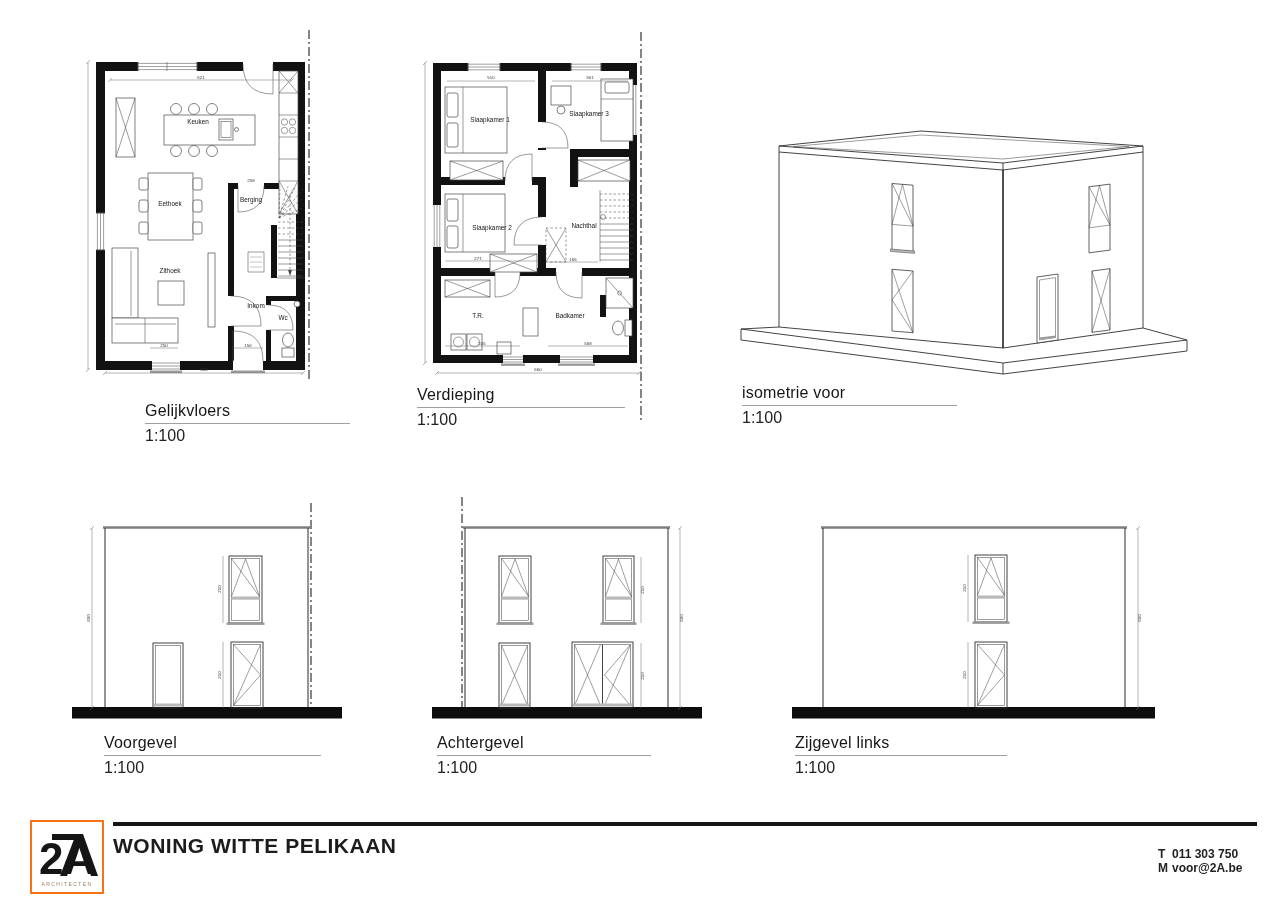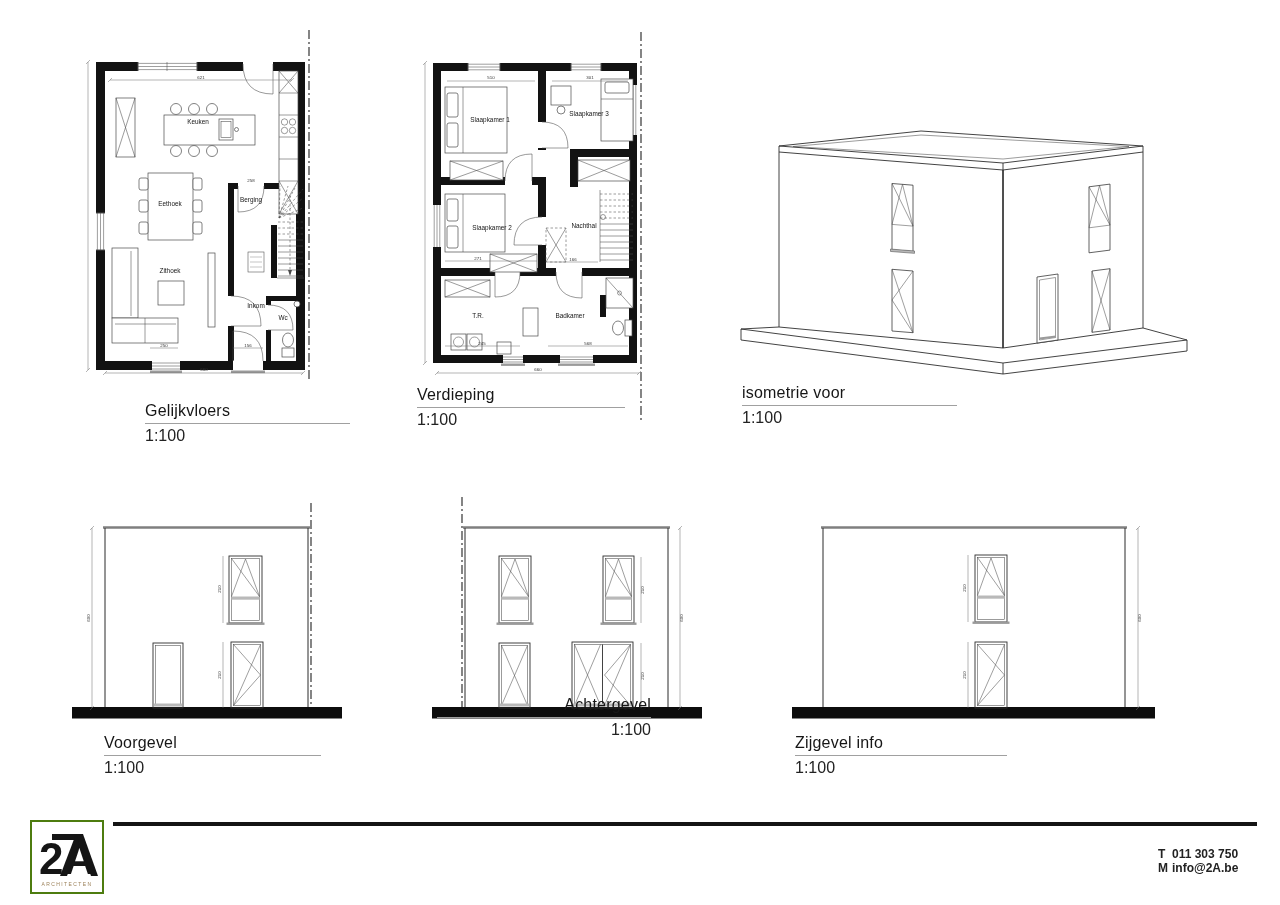--- a/index.html
+++ b/index.html
@@ -22,21 +22,21 @@
   .grayband{fill:#b9b9b9;}
   .roofline{stroke:#7f7f7f;stroke-width:2.6;fill:none;}
   .edge{stroke:#2a2a2a;stroke-width:1;fill:none;}
   .ground{fill:#0d0d0d;}
   .winln{stroke:#4f4f4f;stroke-width:0.55;fill:none;}
   .view-title{position:absolute;}
   .vt-text{font-size:16px;color:#161616;letter-spacing:0.2px;}
   .vt-line{height:1px;background:#a0a0a0;margin-top:3px;}
   .vt-scale{font-size:16px;color:#222;margin-top:3px;}
   #footer-rule{position:absolute;left:113px;top:822px;width:1144px;height:4px;background:#141414;}
-  #logo-box{position:absolute;left:30px;top:820px;width:70px;height:70px;border:2px solid #4d7c0f;background:#fff;}
+  #logo-box{position:absolute;left:30px;top:820px;width:70px;height:70px;border:2px solid #f97316;background:#fff;}
   #project-title{position:absolute;left:113px;top:834px;font-size:21px;font-weight:700;
                  letter-spacing:0.5px;color:#1c1c1c;}
   #contact{position:absolute;left:1158px;top:847px;font-size:12px;font-weight:600;color:#222;line-height:14px;}
   #contact .lbl{display:inline-block;width:14px;}
 </style>
 </head>
 <body>
 
 <div id="page">
 
@@ -590,39 +590,40 @@
 <div class="view-title" style="left:742px;top:384px;width:215px;">
   <div class="vt-text">isometrie voor</div>
   <div class="vt-line"></div>
   <div class="vt-scale">1:100</div>
 </div>
 <div class="view-title" style="left:80px;top:734px;width:217px;margin-left:24px;">
   <div class="vt-text">Voorgevel</div>
   <div class="vt-line"></div>
   <div class="vt-scale">1:100</div>
 </div>
-<div class="view-title" style="left:437px;top:696px;width:214px;text-align:right;">
+<div class="view-title" style="left:437px;top:734px;width:214px;">
   <div class="vt-text">Achtergevel</div>
   <div class="vt-line"></div>
   <div class="vt-scale">1:100</div>
 </div>
 <div class="view-title" style="left:795px;top:734px;width:212px;">
-  <div class="vt-text">Zijgevel info</div>
+  <div class="vt-text">Zijgevel links</div>
   <div class="vt-line"></div>
   <div class="vt-scale">1:100</div>
 </div>
 
 <div id="footer-rule"></div>
 <div id="logo-box">
   <svg width="70" height="70" viewBox="0 0 70 70" style="position:static;">
     <text x="7" y="52" font-size="44" font-weight="700" fill="#151515">2A</text>
     <rect x="20" y="12" width="28" height="6" fill="#151515"></rect>
     <polygon fill="#151515" points="44,12 51,12 35,54 28,54"></polygon>
     <polygon fill="#151515" points="44,12 51,12 66,54 59,54"></polygon>
     <text x="35" y="64" text-anchor="middle" font-size="5" letter-spacing="1.4" fill="#9b8058">ARCHITECTEN</text>
   </svg>
 </div>
+<div id="project-title">WONING WITTE PELIKAAN</div>
 <div id="contact">
   <div><span class="lbl">T</span><span>011 303 750</span></div>
-  <div><span class="lbl">M</span><span>info@2A.be</span></div>
+  <div><span class="lbl">M</span><span>voor@2A.be</span></div>
 </div>
 
 </div>
 
 </body></html>

